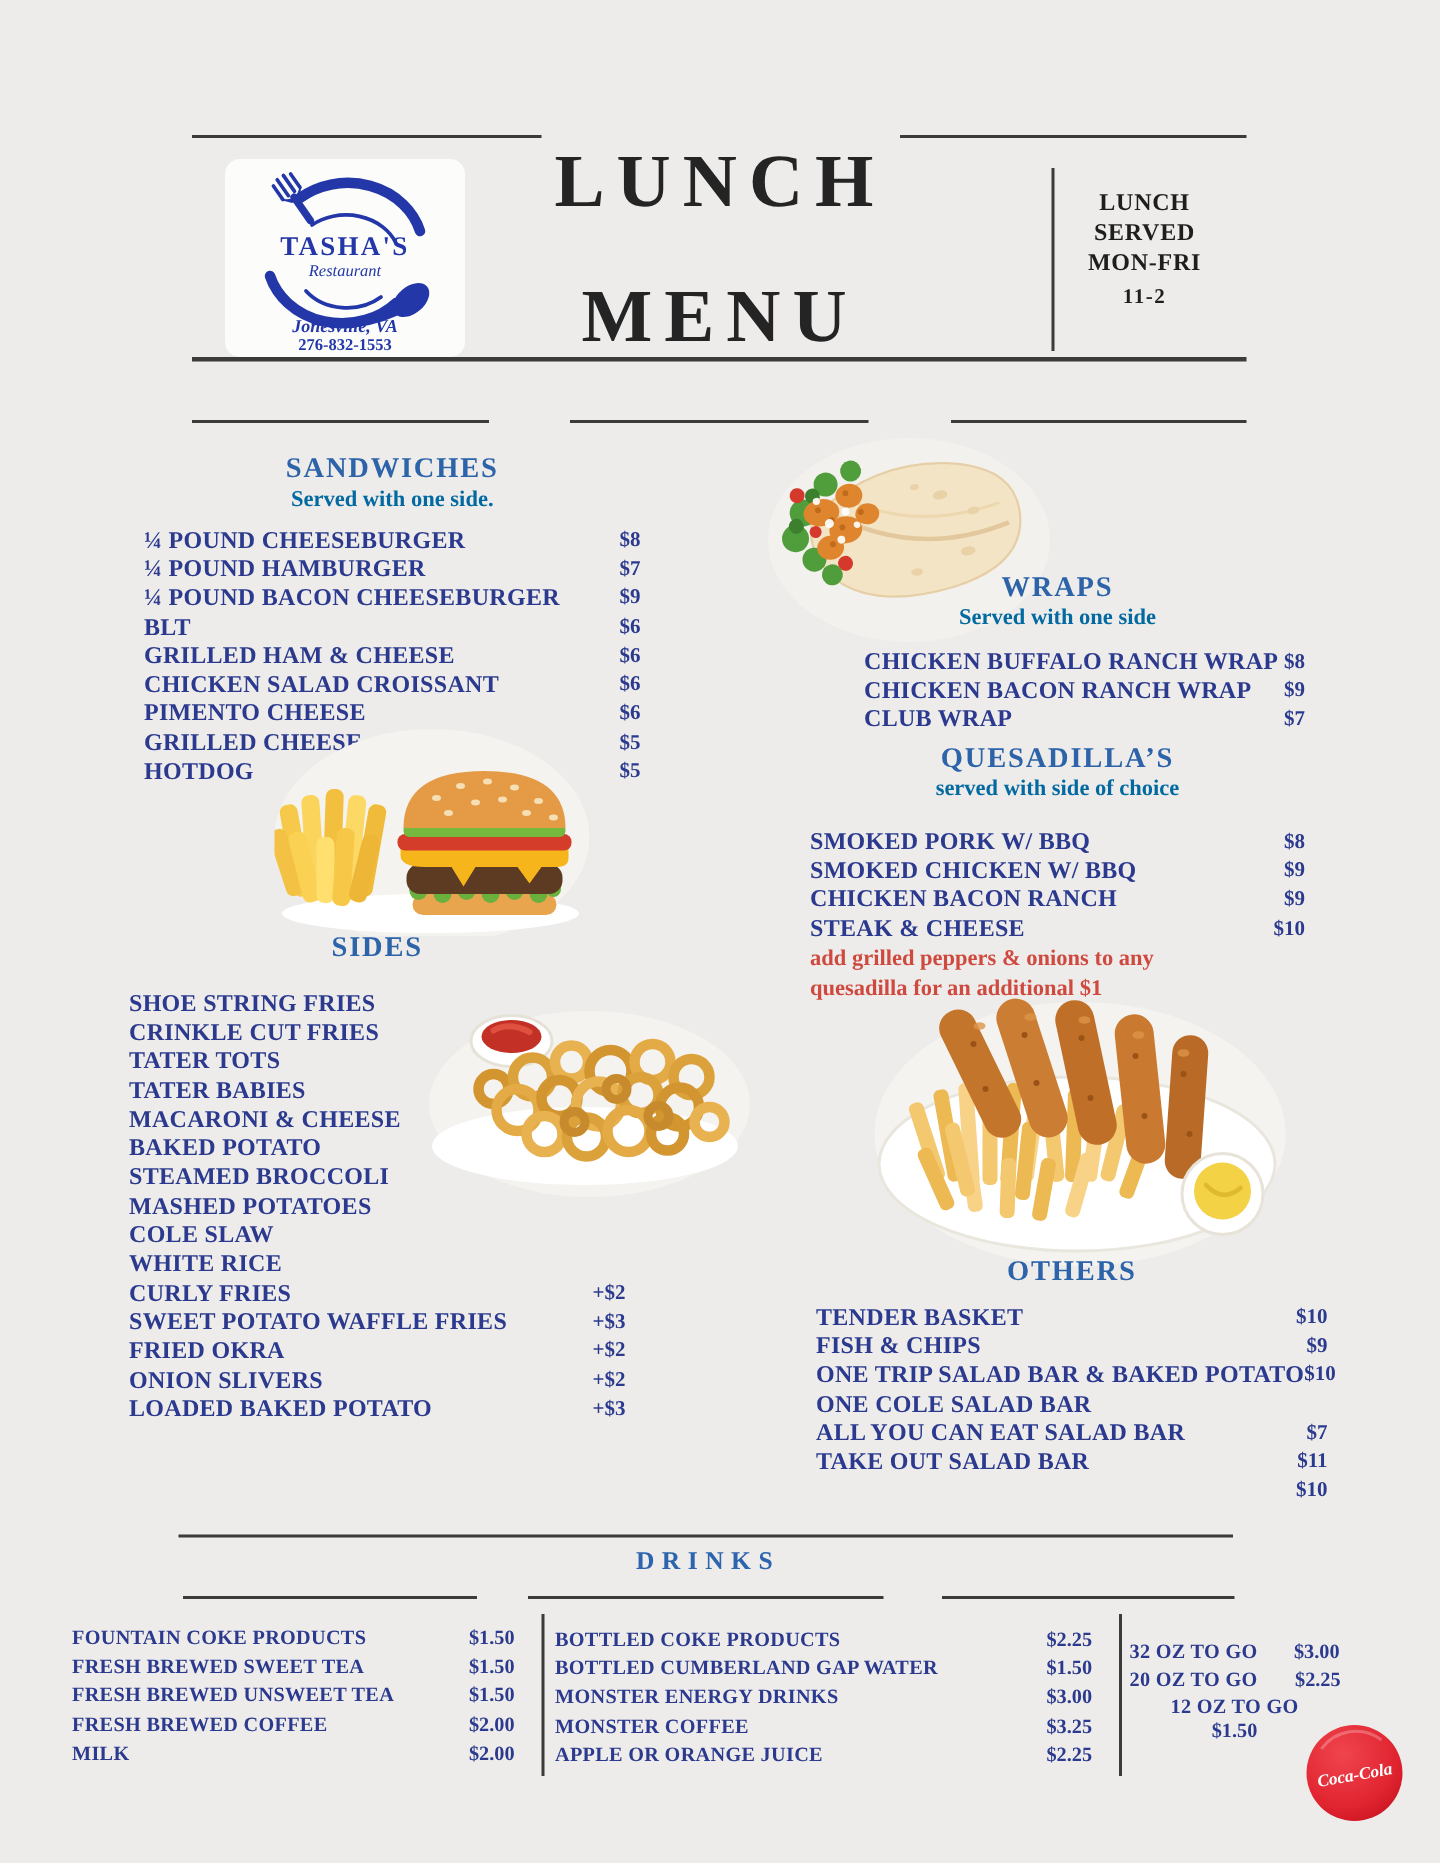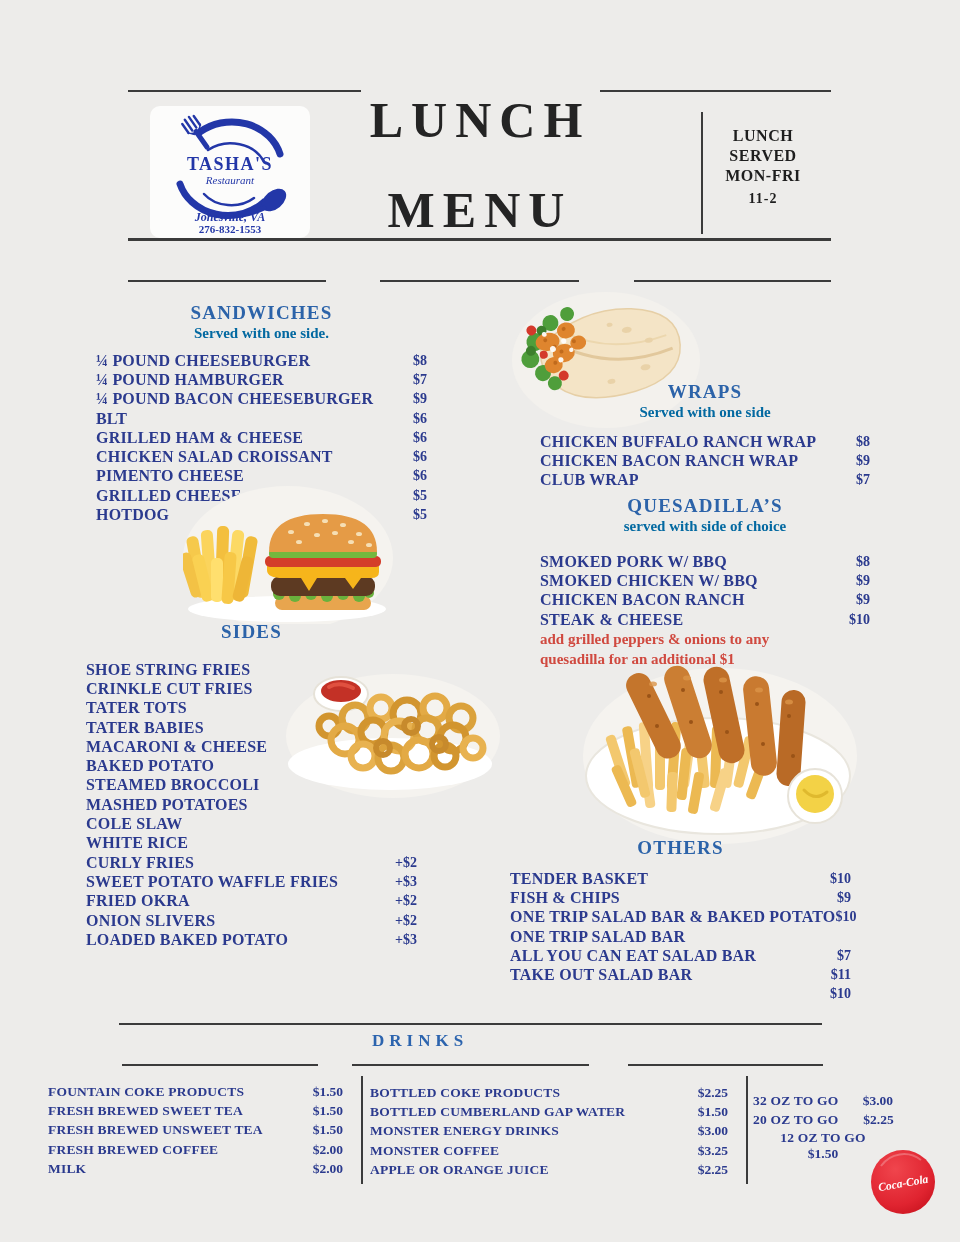--- a/index.html
+++ b/index.html
@@ -22,21 +22,21 @@
   .sec-title{color:#2c63a9;font-weight:700;font-size:19px;letter-spacing:1.2px;
     text-align:center;line-height:23px;}
   .sec-sub{color:#0369a1;font-weight:700;font-size:15px;text-align:center;line-height:18px;}
   .mlist{margin-top:9px;}
   .mrow{display:flex;justify-content:space-between;align-items:center;height:19.3px;}
   .mrow .nm{font-weight:700;font-size:16px;letter-spacing:0.2px;white-space:nowrap;}
   .mrow .pr{font-weight:700;font-size:14px;}
   .drinks .mrow .nm,.drinks .mrow .pr{font-size:13.5px;}
   .note{color:#d0493f;font-weight:700;font-size:15px;line-height:19.5px;margin-top:1px;}
 
-  .drinks-title{position:absolute;left:372px;top:1031px;width:200px;text-align:left;
+  .drinks-title{position:absolute;left:372px;top:1031px;width:200px;text-align:center;
     color:#2c64ae;font-weight:700;font-size:17px;letter-spacing:5px;}
 </style>
 </head>
 <body>
 
 <div class="page">
 
   <div class="rule" style="left:128px;top:90px;width:233px;"></div>
   <div class="rule" style="left:600px;top:90px;width:231px;"></div>
   <div class="rule thick" style="left:128px;top:238px;width:703px;"></div>
@@ -338,21 +338,21 @@
           <circle cx="50" cy="62" r="2.6"></circle>
         <circle cx="38" cy="34" r="2.4"></circle>
           <circle cx="62" cy="54" r="2.2"></circle>
       </g>
     </g>
   </svg>
 
   <div class="section" style="left:540px;top:380px;width:330px;">
     <div class="sec-title">WRAPS</div>
     <div class="sec-sub">Served with one side</div>
-    <div class="mlist" style="margin-top:11px;">
+    <div class="mlist" style="margin-top:11px;margin-left:36px;">
 
         <div class="mrow">
           <span class="nm">CHICKEN BUFFALO RANCH WRAP</span>
           <span class="pr">$8</span>
         </div>
 
         <div class="mrow">
           <span class="nm">CHICKEN BACON RANCH WRAP</span>
           <span class="pr">$9</span>
         </div>
@@ -444,41 +444,41 @@
           <ellipse cx="206" cy="46" rx="4" ry="2.5"></ellipse>
       </g>
     </g>
     <g>
       <circle cx="232" cy="140" r="27" fill="#ffffff" stroke="#e7e3d9" stroke-width="2"></circle>
       <circle cx="232" cy="138" r="19" fill="#f3d246"></circle>
       <path d="M 221 134 Q 232 146 244 136" stroke="#dfb92e" stroke-width="3" fill="none" stroke-linecap="round"></path>
     </g>
   </svg>
 
-  <div class="section" style="left:510px;top:836px;width:341px;font-family:Liberation Serif, serif;">
+  <div class="section" style="left:544px;top:836px;width:341px;font-family:Liberation Serif, serif;">
     <div class="sec-title">OTHERS</div>
     <div class="mlist" style="margin-top:10px;">
 
         <div class="mrow">
           <span class="nm">TENDER BASKET</span>
           <span class="pr">$10</span>
         </div>
 
         <div class="mrow">
           <span class="nm">FISH &amp; CHIPS</span>
           <span class="pr">$9</span>
         </div>
 
         <div class="mrow">
           <span class="nm">ONE TRIP SALAD BAR &amp; BAKED POTATO</span>
           <span class="pr">$10</span>
         </div>
 
         <div class="mrow">
-          <span class="nm">ONE TRIP SALAD BAR</span>
+          <span class="nm">ONE COLE SALAD BAR</span>
           <span class="pr"></span>
         </div>
 
         <div class="mrow">
           <span class="nm">ALL YOU CAN EAT SALAD BAR</span>
           <span class="pr">$7</span>
         </div>
 
         <div class="mrow">
           <span class="nm">TAKE OUT SALAD BAR</span>

